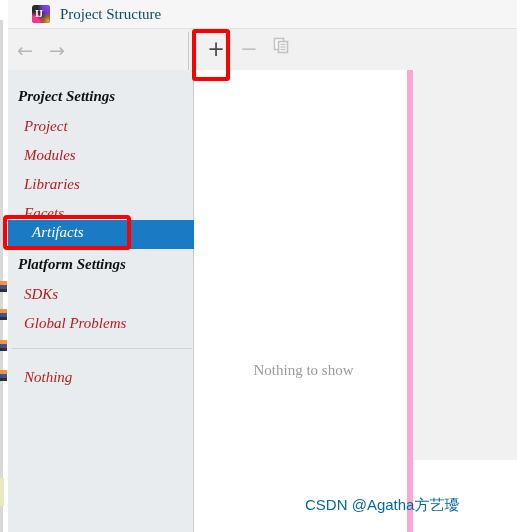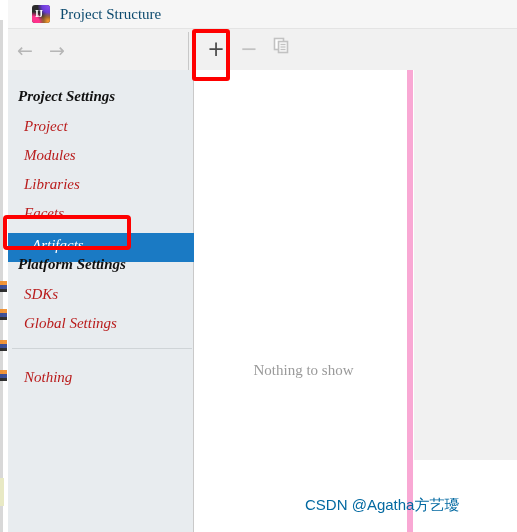--- a/index.html
+++ b/index.html
@@ -209,21 +209,20 @@
     color: #b91c1c;
     font-family: "Liberation Serif", serif;
     white-space: nowrap;
   }
   .nav-selected {
     position: absolute;
     left: 0px;
     width: 186px;
     height: 29px;
     background: #1a7ac4;
-    margin-top: 13px;
   }
   .nav-selected .nav-label {
     position: absolute;
     left: 24px;
     top: 4px;
     font-size: 15px;
     color: #ffffff;
     font-family: "Liberation Serif", serif;
   }
   .divider {
@@ -348,21 +347,21 @@
     <div class="nav-item" style="top:106px">Libraries</div>
     <div class="nav-item" style="top:135px">Facets</div>
 
     <div class="nav-selected" style="top:150px">
       <span class="nav-label">Artifacts</span>
     </div>
 
     <div class="group-header" style="top:186px">Platform Settings</div>
 
     <div class="nav-item" style="top:216px">SDKs</div>
-    <div class="nav-item" style="top:245px">Global Settings</div>
+    <div class="nav-item" style="top:245px">Global Problems</div>
 
     <div class="divider" style="top:278px"></div>
 
     <div class="nav-item" style="top:299px">Nothing</div>
   </div>
 
   <div class="content">
     <div class="nothing">Nothing to show</div>
   </div>
 

